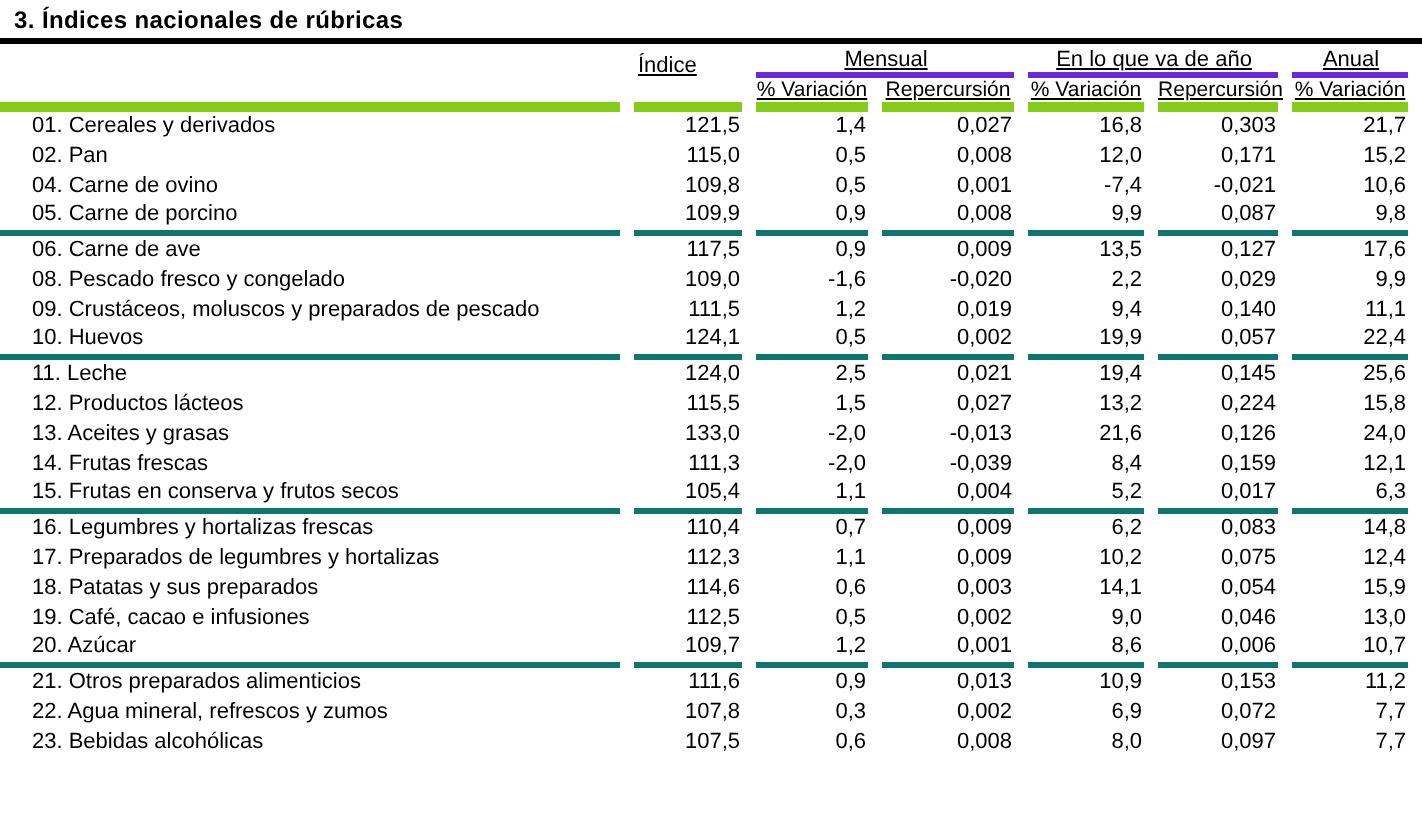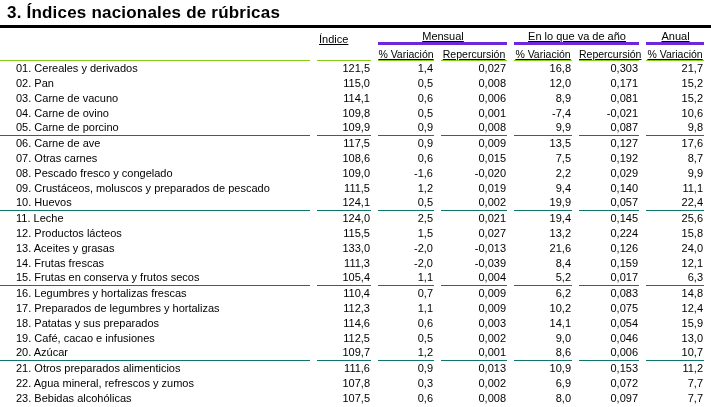--- a/index.html
+++ b/index.html
@@ -4,45 +4,45 @@
 <style>
   * { box-sizing: border-box; }
   html, body { margin: 0; padding: 0; }
   body {
     width: 711px; height: 407px;
     background: #ffffff; color: #000000;
     font-family: "Liberation Sans", sans-serif;
     overflow: hidden;
   }
   .title {
-    font-size: 17px; font-weight: 700;
+    font-size: 12px; font-weight: 700;
     padding: 3px 0 2px 7px; letter-spacing: 0.2px;
     white-space: nowrap;
   }
   .title-rule { height: 3px; background: #000; width: 711px; }
   table.idx {
     border-collapse: separate; border-spacing: 7px 0;
     margin-left: -7px; table-layout: fixed; width: 718px;
     font-size: 11px; color: #000;
   }
   thead td { vertical-align: bottom; padding: 0; line-height: 12px; text-decoration: underline; }
   tr.grp-row td { height: 17px; }
   td.grp { border-bottom: 3px solid #6d28d9; text-align: center; padding-left: 1px; white-space: nowrap; }
   td.h-indice { text-align: left; padding-left: 2px; }
   tr.sub-row td {
-    height: 16px; border-bottom: 1px solid #84cc16;
+    height: 16px; border-bottom: 5px solid #84cc16;
     text-align: center; font-size: 10.5px; white-space: nowrap;
   }
   tbody td {
     height: 15px; vertical-align: bottom;
     padding: 0 1px 2px 0; white-space: nowrap; line-height: 12px;
   }
   td.lbl { text-align: left; padding-left: 16px; }
   td.num { text-align: right; }
-  tr.group-end td { border-bottom: 1px solid #0f766e; }
+  tr.group-end td { border-bottom: 3px solid #0f766e; }
 </style>
 </head>
 <body>
 
 <div>
 
   <div class="title">3. Índices nacionales de rúbricas</div>
   <div class="title-rule"></div>
 
   <table class="idx">
@@ -86,29 +86,20 @@
         <tr>
     <td class="lbl">02. Pan</td>
     <td class="num">115,0</td>
     <td class="num">0,5</td>
     <td class="num">0,008</td>
     <td class="num">12,0</td>
     <td class="num">0,171</td>
     <td class="num">15,2</td>
   </tr>
         <tr>
-    <td class="lbl">03. Carne de vacuno</td>
-    <td class="num">114,1</td>
-    <td class="num">0,6</td>
-    <td class="num">0,006</td>
-    <td class="num">8,9</td>
-    <td class="num">0,081</td>
-    <td class="num">15,2</td>
-  </tr>
-        <tr>
     <td class="lbl">04. Carne de ovino</td>
     <td class="num">109,8</td>
     <td class="num">0,5</td>
     <td class="num">0,001</td>
     <td class="num">-7,4</td>
     <td class="num">-0,021</td>
     <td class="num">10,6</td>
   </tr>
         <tr class="group-end">
     <td class="lbl">05. Carne de porcino</td>
@@ -122,29 +113,20 @@
         <tr>
     <td class="lbl">06. Carne de ave</td>
     <td class="num">117,5</td>
     <td class="num">0,9</td>
     <td class="num">0,009</td>
     <td class="num">13,5</td>
     <td class="num">0,127</td>
     <td class="num">17,6</td>
   </tr>
         <tr>
-    <td class="lbl">07. Otras carnes</td>
-    <td class="num">108,6</td>
-    <td class="num">0,6</td>
-    <td class="num">0,015</td>
-    <td class="num">7,5</td>
-    <td class="num">0,192</td>
-    <td class="num">8,7</td>
-  </tr>
-        <tr>
     <td class="lbl">08. Pescado fresco y congelado</td>
     <td class="num">109,0</td>
     <td class="num">-1,6</td>
     <td class="num">-0,020</td>
     <td class="num">2,2</td>
     <td class="num">0,029</td>
     <td class="num">9,9</td>
   </tr>
         <tr>
     <td class="lbl">09. Crustáceos, moluscos y preparados de pescado</td>

